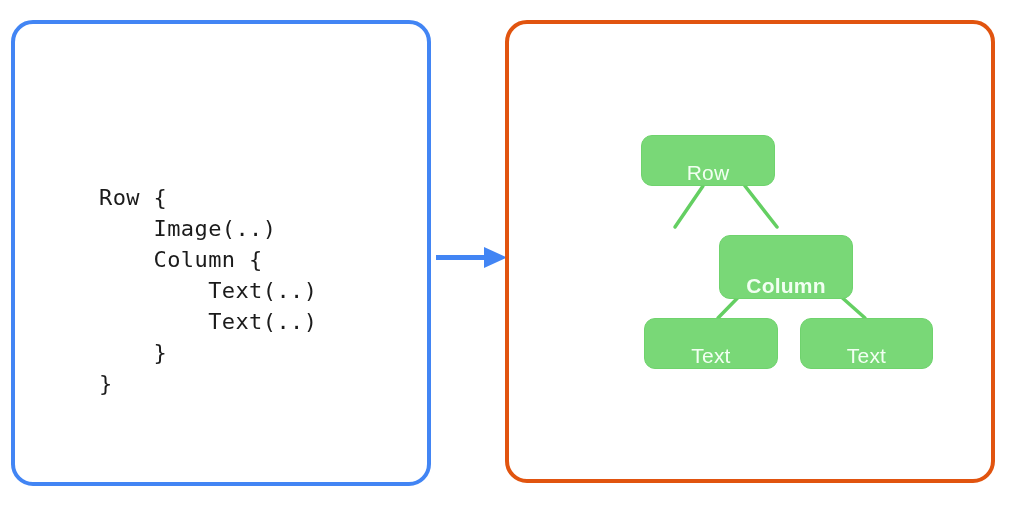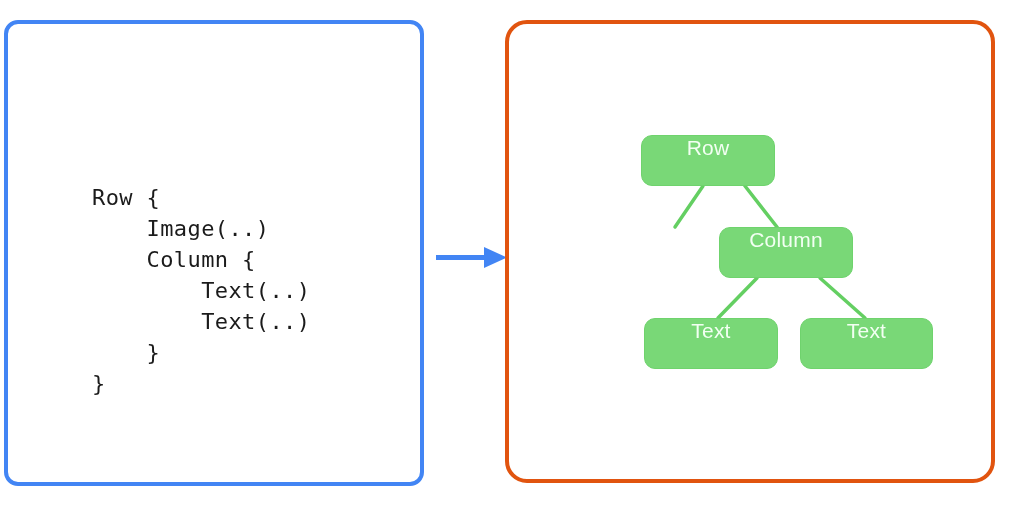--- a/index.html
+++ b/index.html
@@ -24,26 +24,26 @@
     height: 506px;
   }
 
   
   .panel {
     position: absolute;
     background: #ffffff;
     box-sizing: border-box;
   }
   #code-panel {
-    left: 4px;
+    left: 11px;
     top: 20px;
     width: 420px;
     height: 466px;
     border: 4px solid #4285f4;
-    border-radius: 14px;
+    border-radius: 22px;
   }
   #tree-panel {
     left: 505px;
     top: 20px;
     width: 490px;
     height: 463px;
     border: 4px solid #e1540f;
     border-radius: 22px;
   }
 
@@ -79,32 +79,32 @@
     height: 463px;
   }
 
   .node-box {
     position: absolute;
     box-sizing: border-box;
     background: #79d877;
     border: 1.5px solid #6fd36d;
     border-radius: 11px;
     display: flex;
-    align-items: flex-start;
+    align-items: flex-end;
     justify-content: center;
     color: #f2fff2;
     font-family: "Liberation Sans", sans-serif;
     font-size: 21px;
     font-weight: 400;
     letter-spacing: 0.2px;
   }
 
   #node-row    { left: 641px; top: 135px; width: 134px; height: 51px; }
   #node-image  { left: 562px; top: 227px; width: 134px; height: 51px; }
-  #node-column { left: 719px; top: 227px; width: 134px; height: 51px; }
+  #node-column { left: 719px; top: 235px; width: 134px; height: 64px; font-weight: bold; }
   #node-text-1 { left: 644px; top: 318px; width: 134px; height: 51px; }
   #node-text-2 { left: 800px; top: 318px; width: 133px; height: 51px; }
 </style>
 </head>
 <body>
 
 <div id="canvas">
 
   <div class="panel" id="code-panel">
     <pre id="code-block">Row {

